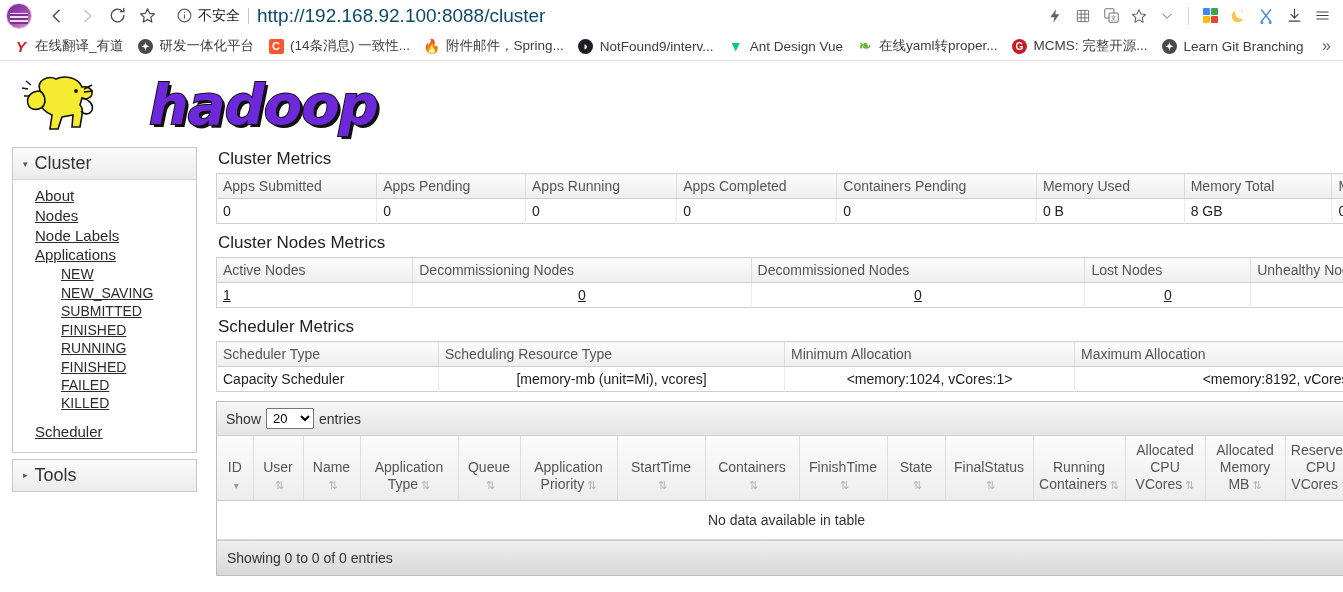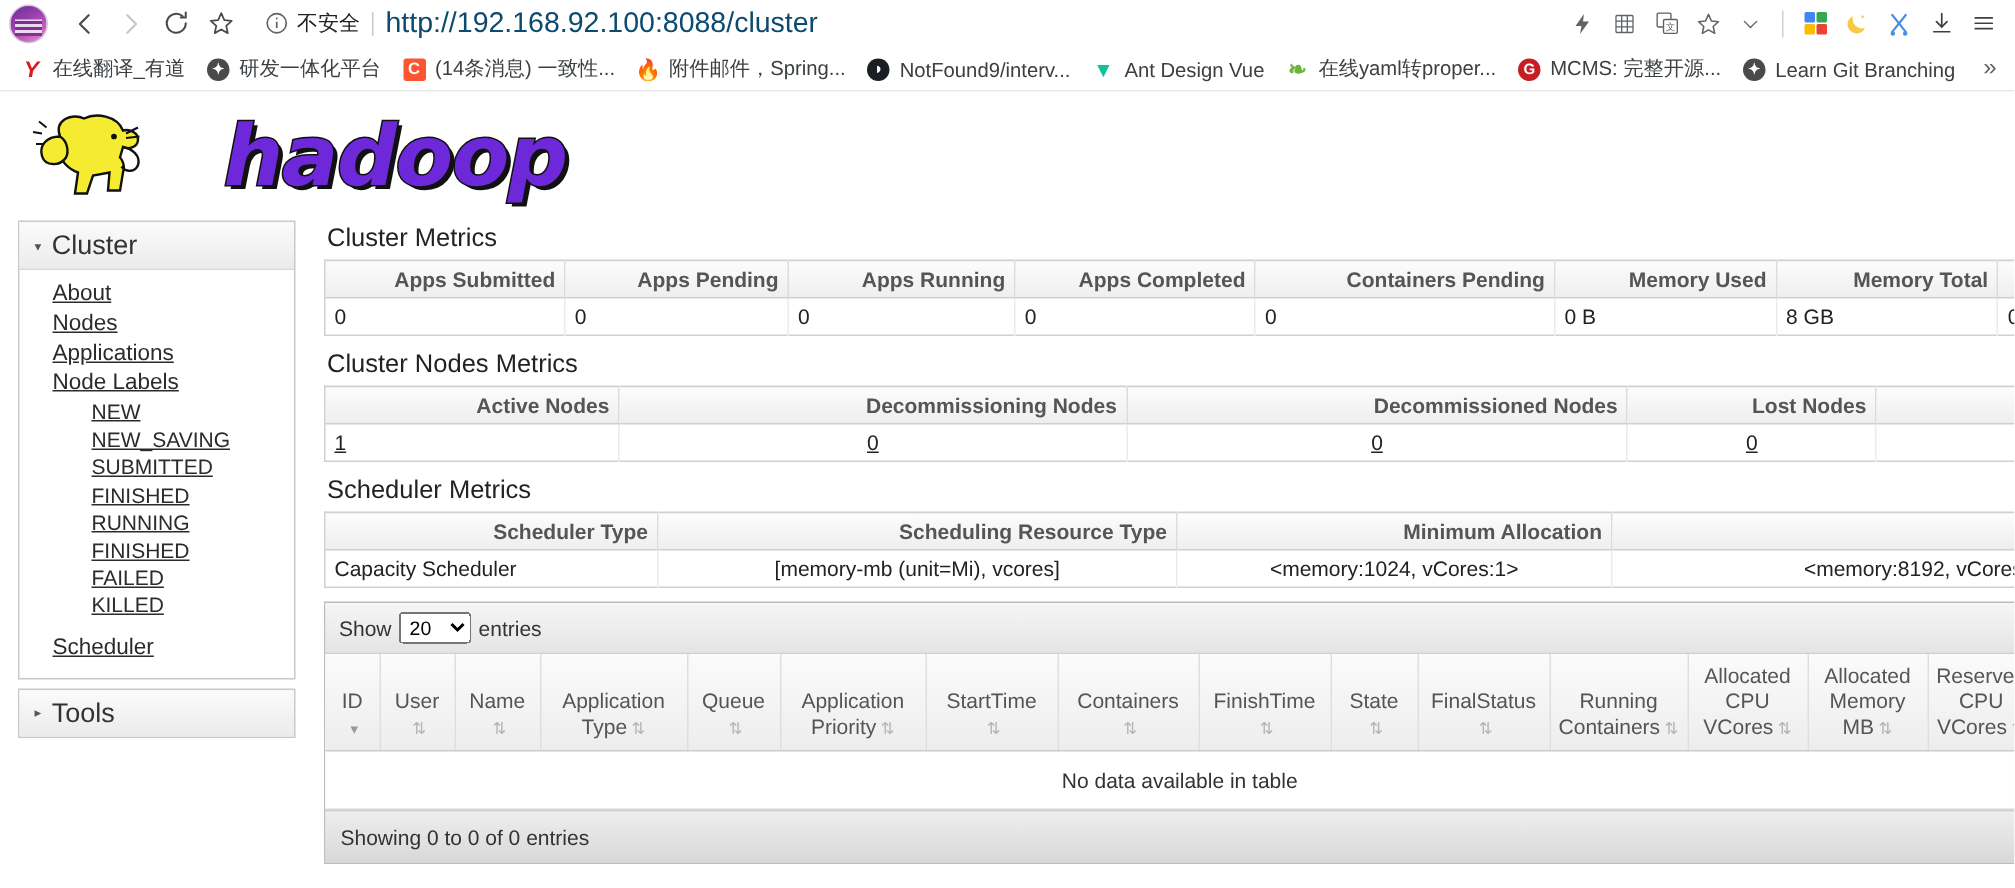--- a/index.html
+++ b/index.html
@@ -233,22 +233,22 @@
     border-collapse: collapse;
     table-layout: fixed;
     font-size: 14px;
     background: #fff;
     border: 1px solid #d0d0d0;
     margin-bottom: 9px;
   }
   table.metrics th {
     background: linear-gradient(#fcfcfc,#eeeeee);
     color: #555;
-    font-weight: bold;
-    text-align: right;
+    font-weight: normal;
+    text-align: left;
     padding: 4px 6px;
     border-right: 1px solid #dcdcdc;
     border-bottom: 1px solid #cfcfcf;
     white-space: nowrap;
     overflow: hidden;
   }
   table.metrics td {
     padding: 4px 6px;
     border-right: 1px solid #ececec;
     color: #222;
@@ -529,22 +529,22 @@
 
     <div class="sidebar">
       <div class="panel">
         <div class="panel-head">
           <span class="caret">▾</span>
           <span>Cluster</span>
         </div>
         <div class="panel-body">
           <a class="nav-link">About</a>
           <a class="nav-link">Nodes</a>
+          <a class="nav-link">Node Labels</a>
           <a class="nav-link">Applications</a>
-          <a class="nav-link">Node Labels</a>
           <div class="nav-sub">
             <a class="nav-link">NEW</a>
             <a class="nav-link">NEW_SAVING</a>
             <a class="nav-link">SUBMITTED</a>
             <a class="nav-link">FINISHED</a>
             <a class="nav-link">RUNNING</a>
             <a class="nav-link">FINISHED</a>
             <a class="nav-link">FAILED</a>
             <a class="nav-link">KILLED</a>
           </div>

